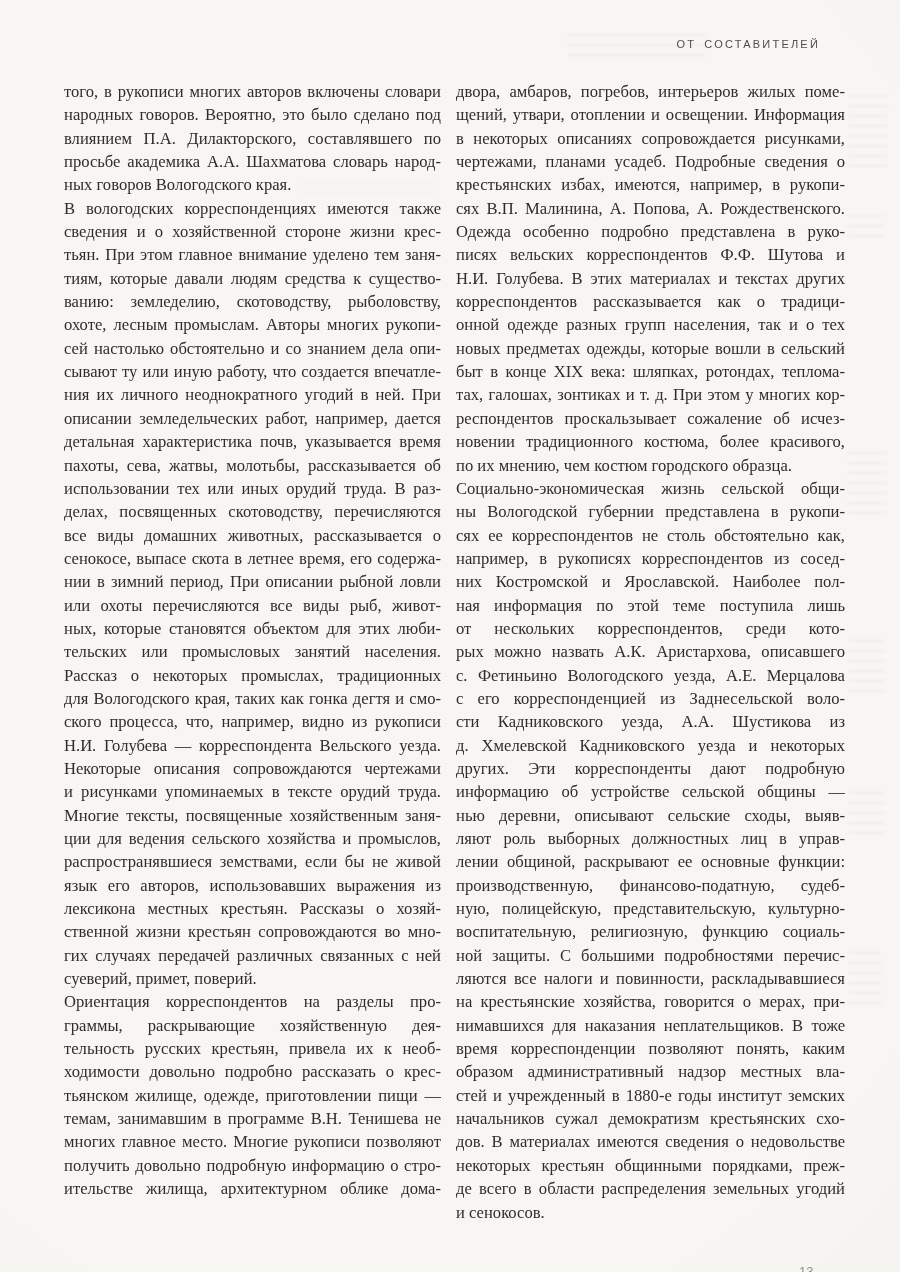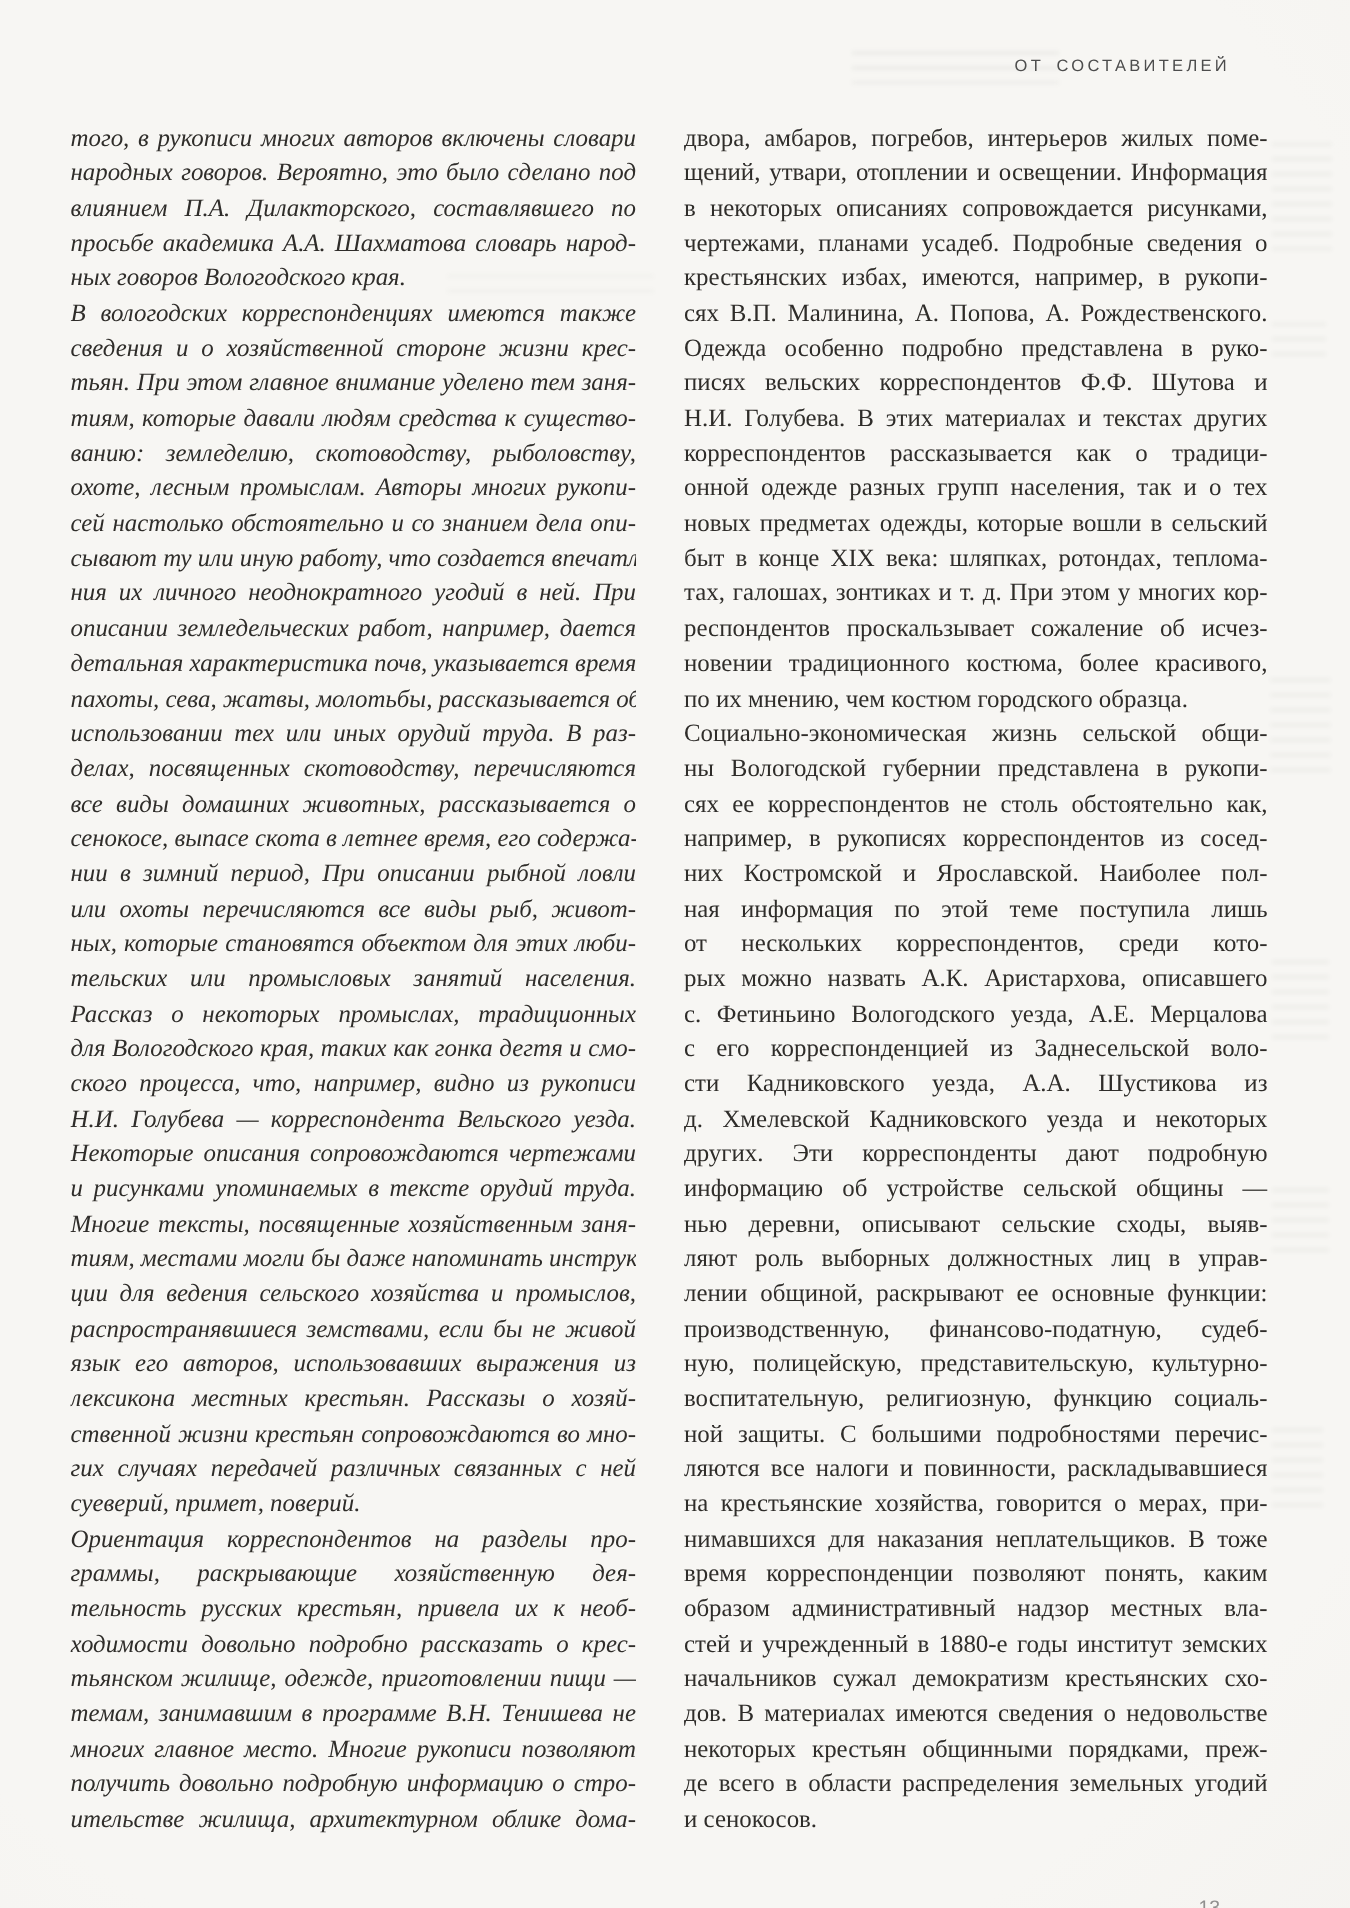--- a/index.html
+++ b/index.html
@@ -27,21 +27,21 @@
   
   .col {
     position: absolute;
     top: 80px;
     height: 1172px;
     color: #2f2d2a;
     font-size: 16.6px;
     line-height: 23.35px;
     overflow: hidden;
   }
-  .col-left  { left: 47px;  width: 377px; font-style: italic; }
+  .col-left  { left: 64px;  width: 377px; }
   .col-right { left: 456px; width: 389px; }
   .line {
     height: 23.35px;
     overflow: hidden;
     white-space: nowrap;
     text-align: justify;
     text-align-last: justify;
   }
   .line.pend { text-align-last: left; }
   
@@ -115,21 +115,20 @@
       <div class="line">или охоты перечисляются все виды рыб, живот-</div>
       <div class="line">ных, которые становятся объектом для этих люби-</div>
       <div class="line">тельских или промысловых занятий населения.</div>
       <div class="line">Рассказ о некоторых промыслах, традиционных</div>
       <div class="line">для Вологодского края, таких как гонка дегтя и смо-</div>
       <div class="line">ского процесса, что, например, видно из рукописи</div>
       <div class="line">Н.И. Голубева — корреспондента Вельского уезда.</div>
       <div class="line">Некоторые описания сопровождаются чертежами</div>
       <div class="line">и рисунками упоминаемых в тексте орудий труда.</div>
       <div class="line">Многие тексты, посвященные хозяйственным заня-</div>
-      <div class="line">тиям, местами могли бы даже напоминать инструк-</div>
       <div class="line">ции для ведения сельского хозяйства и промыслов,</div>
       <div class="line">распространявшиеся земствами, если бы не живой</div>
       <div class="line">язык его авторов, использовавших выражения из</div>
       <div class="line">лексикона местных крестьян. Рассказы о хозяй-</div>
       <div class="line">ственной жизни крестьян сопровождаются во мно-</div>
       <div class="line">гих случаях передачей различных связанных с ней</div>
       <div class="line pend">суеверий, примет, поверий.</div>
       <div class="line">Ориентация корреспондентов на разделы про-</div>
       <div class="line">граммы, раскрывающие хозяйственную дея-</div>
       <div class="line">тельность русских крестьян, привела их к необ-</div>

